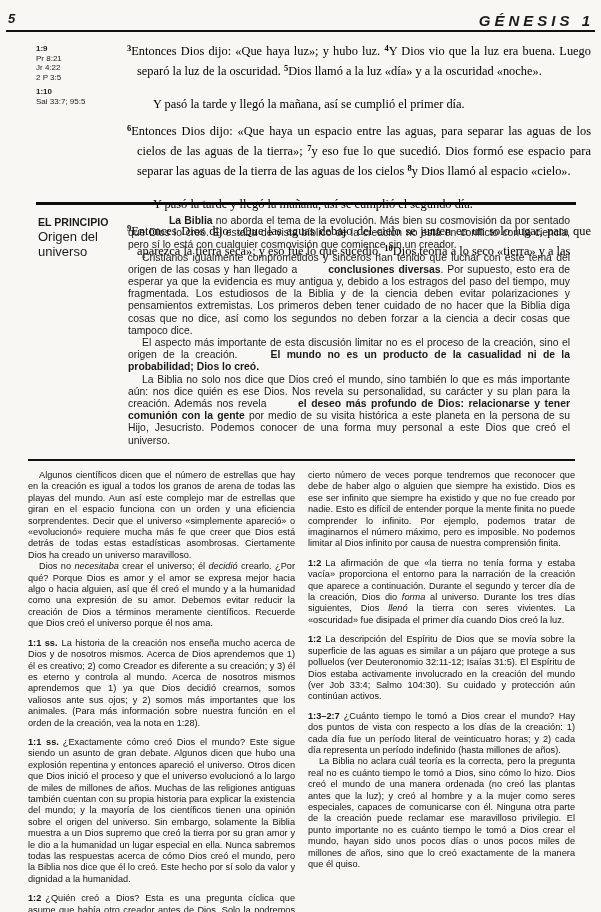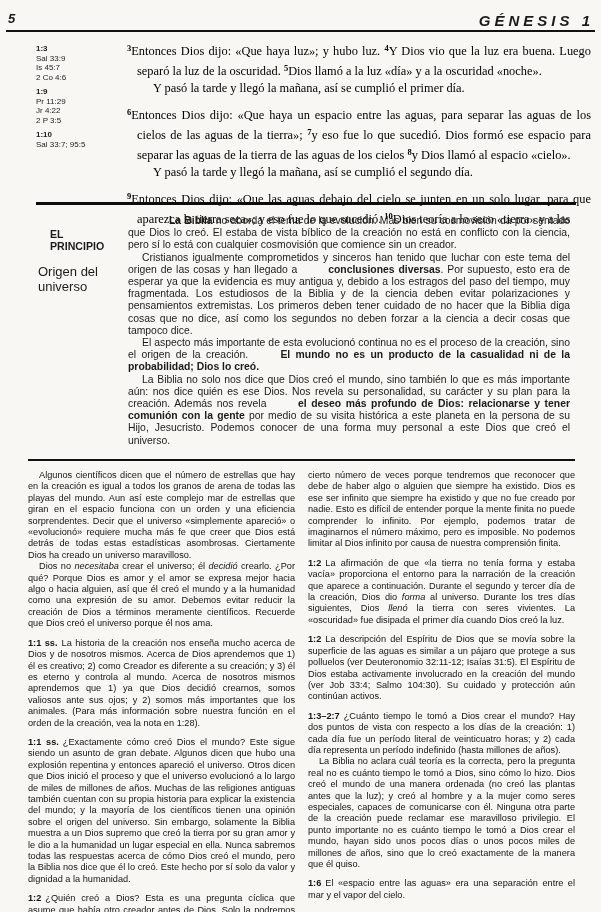--- a/index.html
+++ b/index.html
@@ -18,27 +18,27 @@
 
   
   .crossrefs{left:36px;top:44px;width:90px;font-size:8px;line-height:9.5px;color:#222;}
   .xr-group{margin-bottom:5px;}
   .xr-ref{font-weight:bold;}
 
   
   .scripture{left:127px;top:40px;width:464px;font-family:"Liberation Serif",serif;
              font-size:12.4px;line-height:17px;text-align:justify;color:#000000;}
   .sv{padding-left:10px;text-indent:-10px;margin:0;}
-  .refrain{margin:0 0 7px 26px;text-align:left;}
+  .refrain{margin:16px 0 7px 26px;text-align:left;}
   .vnum{font-size:8.5px;font-weight:bold;vertical-align:4px;}
 
   
   .rule-thick{left:36px;top:202px;width:540px;height:3px;background:#0c0c0c;}
   .study-head{left:38px;top:216px;width:88px;}
-  .study-title{font-size:10.6px;font-weight:bold;margin:12px;}
+  .study-title{font-size:10.6px;font-weight:bold;margin:0;}
   .study-subtitle{font-size:13px;margin:1px 0 0 0;}
   .study-body{left:128px;top:215px;width:442px;font-size:10.4px;line-height:12.2px;text-align:justify;}
   .study-body p{margin:0;text-indent:14px;}
 
   
   .rule-thin{left:28px;top:459px;width:547px;height:2px;background:#111;}
   .commentary{left:28px;top:470px;width:547px;display:flex;gap:13px;}
   .col{flex:1;font-size:9.2px;line-height:11.4px;text-align:justify;color:#141414;}
   .col p{margin:0;}
   .col p.indent{text-indent:11px;}
@@ -50,28 +50,22 @@
 </style>
 </head>
 <body>
 
 <div class="abs pg-num">5</div>
 <div class="abs book-title">GÉNESIS 1</div>
 <div class="abs hdr-rule"></div>
 
 <div class="abs crossrefs">
   <div class="xr-group">
-    <div class="xr-ref">1:3</div>
-    <div>Sal 33:9</div>
-    <div>Is 45:7</div>
-    <div>2 Co 4:6</div>
-  </div>
-  <div class="xr-group">
     <div class="xr-ref">1:9</div>
-    <div>Pr 11:29</div>
+    <div>Pr 8:21</div>
     <div>Jr 4:22</div>
     <div>2 P 3:5</div>
   </div>
   <div class="xr-group">
     <div class="xr-ref">1:10</div>
     <div>Sal 33:7; 95:5</div>
   </div>
 </div>
 
 <div class="abs scripture">
@@ -83,34 +77,33 @@
 </div>
 
 <div class="abs rule-thick"></div>
 <div class="abs study-head">
   <p class="study-title">EL PRINCIPIO</p>
   <p class="study-subtitle">Origen del universo</p>
 </div>
 <div class="abs study-body">
   <p><span class="b">La Biblia</span><span> no aborda el tema de la evolución. Más bien su cosmovisión da por sentado que Dios lo creó. El estaba de vista bíblico de la creación no está en conflicto con la ciencia, pero sí lo está con cualquier cosmovisión que comience sin un creador.</span></p>
   <p><span>Cristianos igualmente comprometidos y sinceros han tenido que luchar con este tema del origen de las cosas y han llegado a </span><span class="b">conclusiones diversas</span><span>. Por supuesto, esto era de esperar ya que la evidencia es muy antigua y, debido a los estragos del paso del tiempo, muy fragmentada. Los estudiosos de la Biblia y de la ciencia deben evitar polarizaciones y pensamientos extremistas. Los primeros deben tener cuidado de no hacer que la Biblia diga cosas que no dice, así como los segundos no deben forzar a la ciencia a decir cosas que tampoco dice.</span></p>
-  <p><span>El aspecto más importante de esta evolucionó continua no es el proceso de la creación, sino el origen de la creación. </span><span class="b">El mundo no es un producto de la casualidad ni de la probabilidad; Dios lo creó.</span></p>
+  <p><span>El aspecto más importante de esta discusión limitar no es el proceso de la creación, sino el origen de la creación. </span><span class="b">El mundo no es un producto de la casualidad ni de la probabilidad; Dios lo creó.</span></p>
   <p><span>La Biblia no solo nos dice que Dios creó el mundo, sino también lo que es más importante aún: nos dice quién es ese Dios. Nos revela su personalidad, su carácter y su plan para la creación. Además nos revela </span><span class="b">el deseo más profundo de Dios: relacionarse y tener comunión con la gente</span><span> por medio de su visita histórica a este planeta en la persona de su Hijo, Jesucristo. Podemos conocer de una forma muy personal a este Dios que creó el universo.</span></p>
 </div>
 
 <div class="abs rule-thin"></div>
 <div class="abs commentary">
   <div class="col">
     <p class="indent"><span>Algunos científicos dicen que el número de estrellas que hay en la creación es igual a todos los granos de arena de todas las playas del mundo. Aun así este complejo mar de estrellas que giran en el espacio funciona con un orden y una eficiencia sorprendentes. Decir que el universo «simplemente apareció» o «evolucionó» requiere mucha más fe que creer que Dios está detrás de todas estas estadísticas asombrosas. Ciertamente Dios ha creado un universo maravilloso.</span></p>
     <p class="indent"><span>Dios no </span><span class="i">necesitaba</span><span> crear el universo; él </span><span class="i">decidió</span><span> crearlo. ¿Por qué? Porque Dios es amor y el amor se expresa mejor hacia algo o hacia alguien, así que él creó el mundo y a la humanidad como una expresión de su amor. Debemos evitar reducir la creación de Dios a términos meramente científicos. Recuerde que Dios creó el universo porque él nos ama.</span></p>
     <p class="note"><span class="ref">1:1 ss.</span><span>La historia de la creación nos enseña mucho acerca de Dios y de nosotros mismos. Acerca de Dios aprendemos que 1) él es creativo; 2) como Creador es diferente a su creación; y 3) él es eterno y controla al mundo. Acerca de nosotros mismos aprendemos que 1) ya que Dios decidió crearnos, somos valiosos ante sus ojos; y 2) somos más importantes que los animales. (Para más información sobre nuestra función en el orden de la creación, vea la nota en 1:28).</span></p>
     <p class="note"><span class="ref">1:1 ss.</span><span>¿Exactamente cómo creó Dios el mundo? Este sigue siendo un asunto de gran debate. Algunos dicen que hubo una explosión repentina y entonces apareció el universo. Otros dicen que Dios inició el proceso y que el universo evolucionó a lo largo de miles de millones de años. Muchas de las religiones antiguas también cuentan con su propia historia para explicar la existencia del mundo; y la mayoría de los científicos tienen una opinión sobre el origen del universo. Sin embargo, solamente la Biblia muestra a un Dios supremo que creó la tierra por su gran amor y le dio a la humanidad un lugar especial en ella. Nunca sabremos todas las respuestas acerca de cómo Dios creó el mundo, pero la Biblia nos dice que él lo creó. Este hecho por sí solo da valor y dignidad a la humanidad.</span></p>
     <p class="note"><span class="ref">1:2</span><span>¿Quién creó a Dios? Esta es una pregunta cíclica que asume que había otro creador antes de Dios. Solo la podremos preguntar</span></p>
   </div>
   <div class="col">
     <p><span>cierto número de veces porque tendremos que reconocer que debe de haber algo o alguien que siempre ha existido. Dios es ese ser infinito que siempre ha existido y que no fue creado por nadie. Esto es difícil de entender porque la mente finita no puede comprender lo infinito. Por ejemplo, podemos tratar de imaginarnos el número máximo, pero es imposible. No podemos limitar al Dios infinito por causa de nuestra comprensión finita.</span></p>
     <p class="note"><span class="ref">1:2</span><span>La afirmación de que «la tierra no tenía forma y estaba vacía» proporciona el entorno para la narración de la creación que aparece a continuación. Durante el segundo y tercer día de la creación, Dios dio </span><span class="i">forma</span><span> al universo. Durante los tres días siguientes, Dios </span><span class="i">llenó</span><span> la tierra con seres vivientes. La «oscuridad» fue disipada el primer día cuando Dios creó la luz.</span></p>
     <p class="note"><span class="ref">1:2</span><span>La descripción del Espíritu de Dios que se movía sobre la superficie de las aguas es similar a un pájaro que protege a sus polluelos (ver Deuteronomio 32:11-12; Isaías 31:5). El Espíritu de Dios estaba activamente involucrado en la creación del mundo (ver Job 33:4; Salmo 104:30). Su cuidado y protección aún continúan activos.</span></p>
     <p class="note"><span class="ref">1:3–2:7</span><span>¿Cuánto tiempo le tomó a Dios crear el mundo? Hay dos puntos de vista con respecto a los días de la creación: 1) cada día fue un período literal de veinticuatro horas; y 2) cada día representa un período indefinido (hasta millones de años).</span></p>
     <p class="indent"><span>La Biblia no aclara cuál teoría es la correcta, pero la pregunta real no es cuánto tiempo le tomó a Dios, sino cómo lo hizo. Dios creó el mundo de una manera ordenada (no creó las plantas antes que la luz); y creó al hombre y a la mujer como seres especiales, capaces de comunicarse con él. Ninguna otra parte de la creación puede reclamar ese maravilloso privilegio. El punto importante no es cuánto tiempo le tomó a Dios crear el mundo, hayan sido unos pocos días o unos pocos miles de millones de años, sino que lo creó exactamente de la manera que él quiso.</span></p>
-    <p class="note"><span class="ref">1:6</span><span>El «espacio entre las aguas» era una separación entre el mar y el vapor del cielo.</span></p>
   </div>
 </div>
 
 </body></html>

